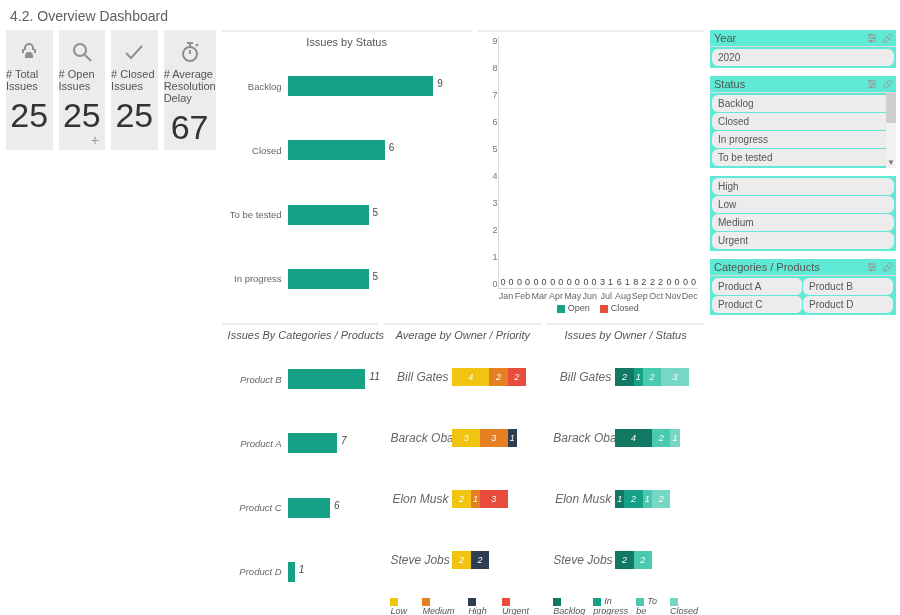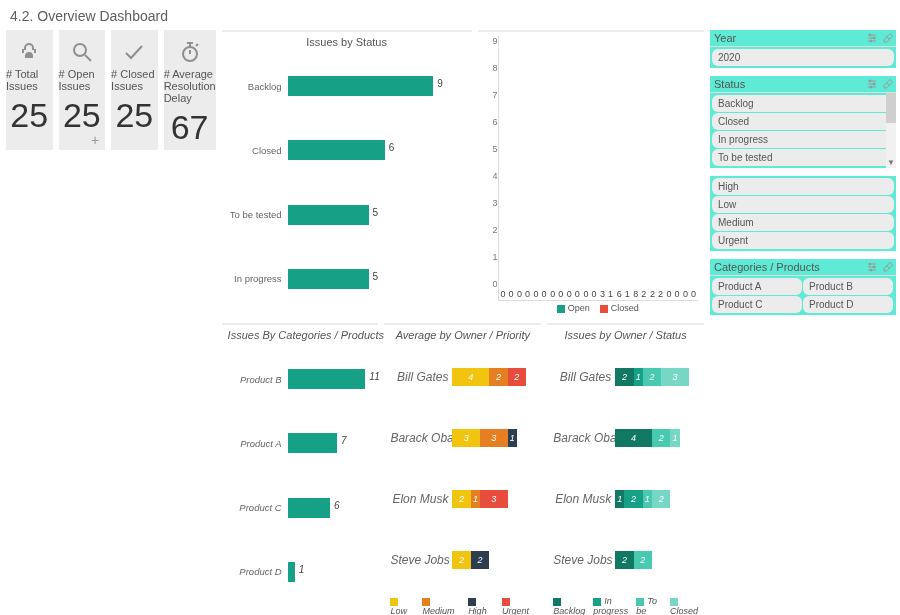--- a/index.html
+++ b/index.html
@@ -297,20 +297,34 @@
                       <div class="vbar-col">
                         <div class="pair">
                           <div class="vbar" style="background: rgb(22, 160, 133); height: 0px; width: 7px;">
                             <div class="vlabel">0</div>
                           </div>
                           <div class="vbar" style="background: rgb(231, 76, 60); height: 0px; width: 7px;">
                             <div class="vlabel">0</div>
                           </div>
                         </div>
                       </div>
+                    </div>
+                    <div class="vbar-xlabels">
+                      <div>Jan</div>
+                      <div>Feb</div>
+                      <div>Mar</div>
+                      <div>Apr</div>
+                      <div>May</div>
+                      <div>Jun</div>
+                      <div>Jul</div>
+                      <div>Aug</div>
+                      <div>Sep</div>
+                      <div>Oct</div>
+                      <div>Nov</div>
+                      <div>Dec</div>
                     </div>
                     <div class="legend">
                       <span><span class="sw" style="background:#16a085"></span>Open</span>
                       <span><span class="sw" style="background:#e74c3c"></span>Closed</span>
                     </div>
                   </div>
                 </div>
               </div>
           </div>
         </div>

